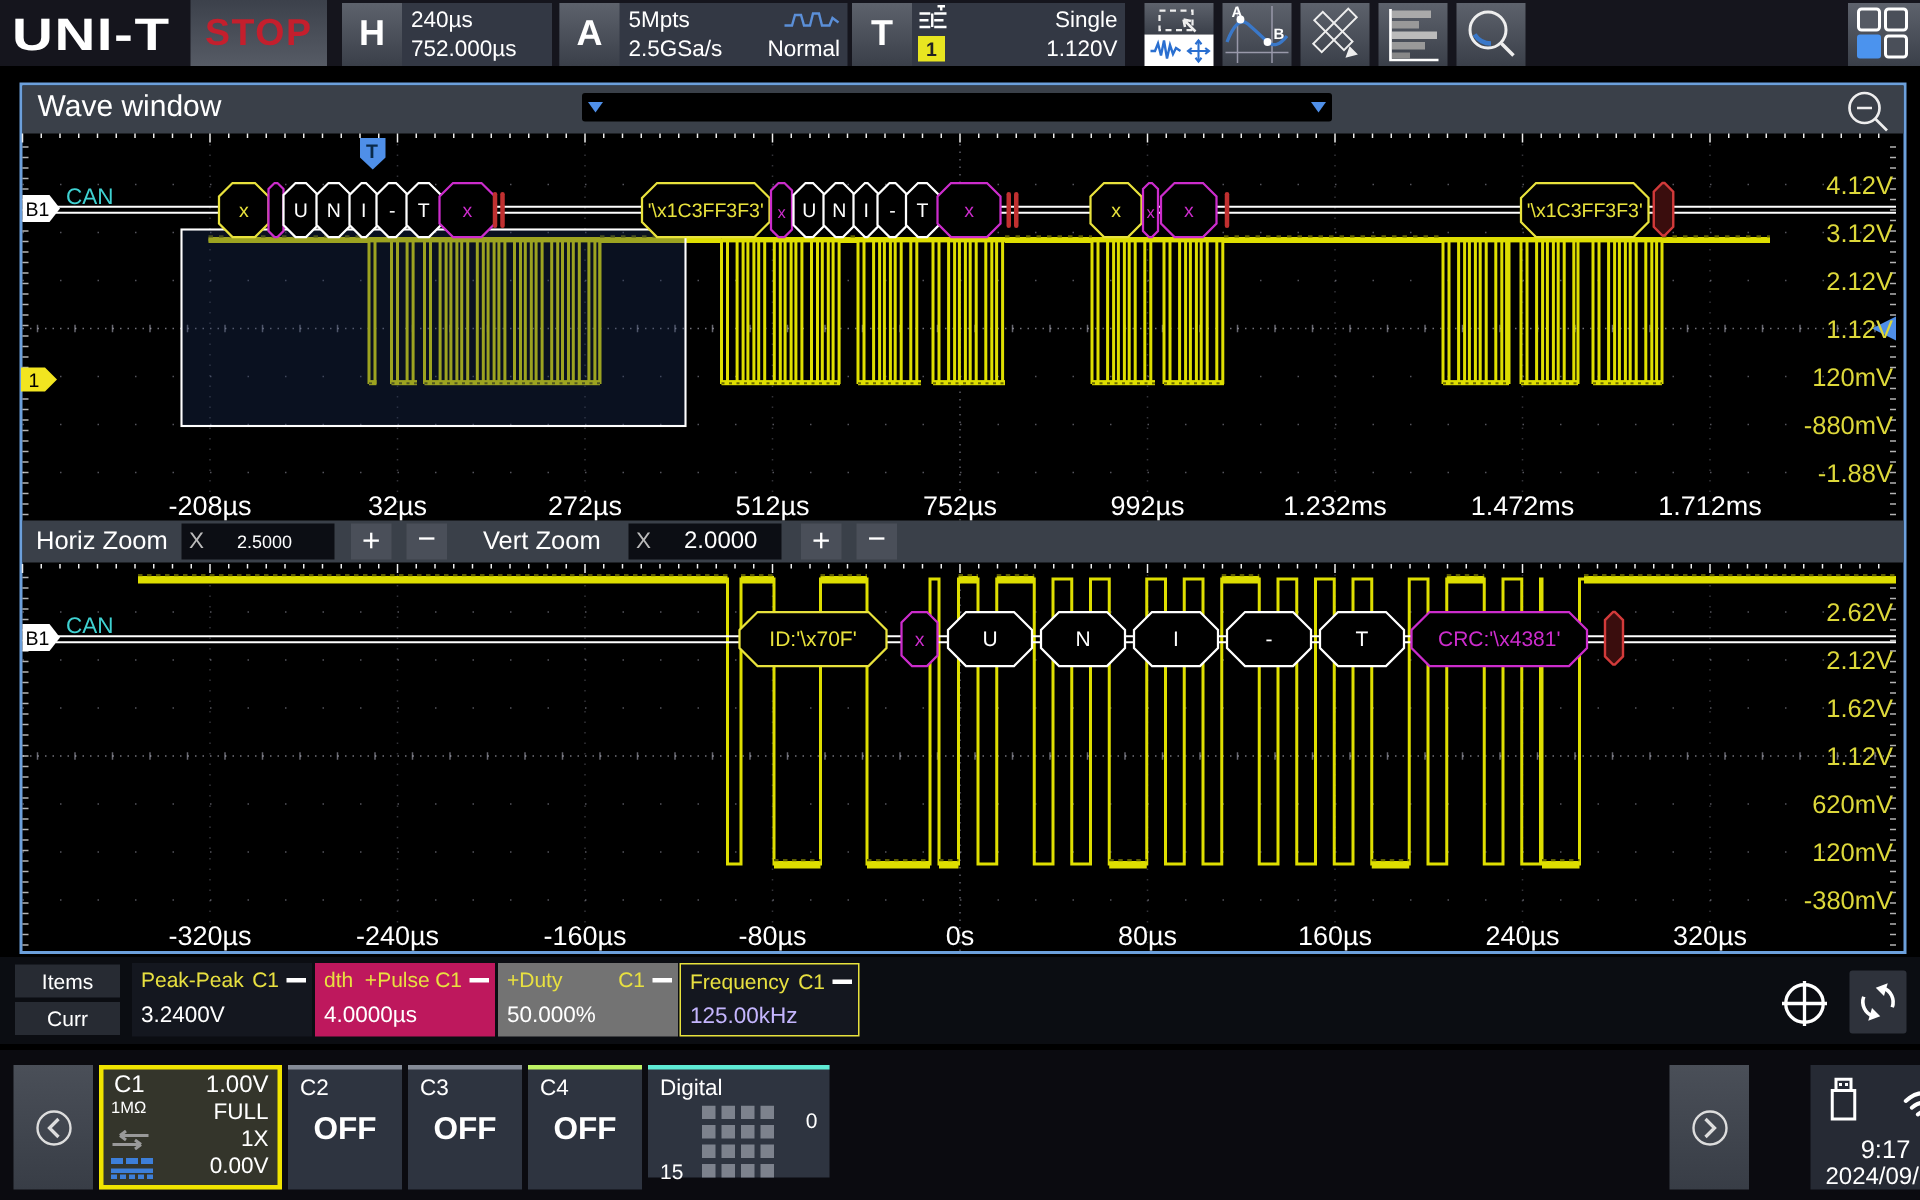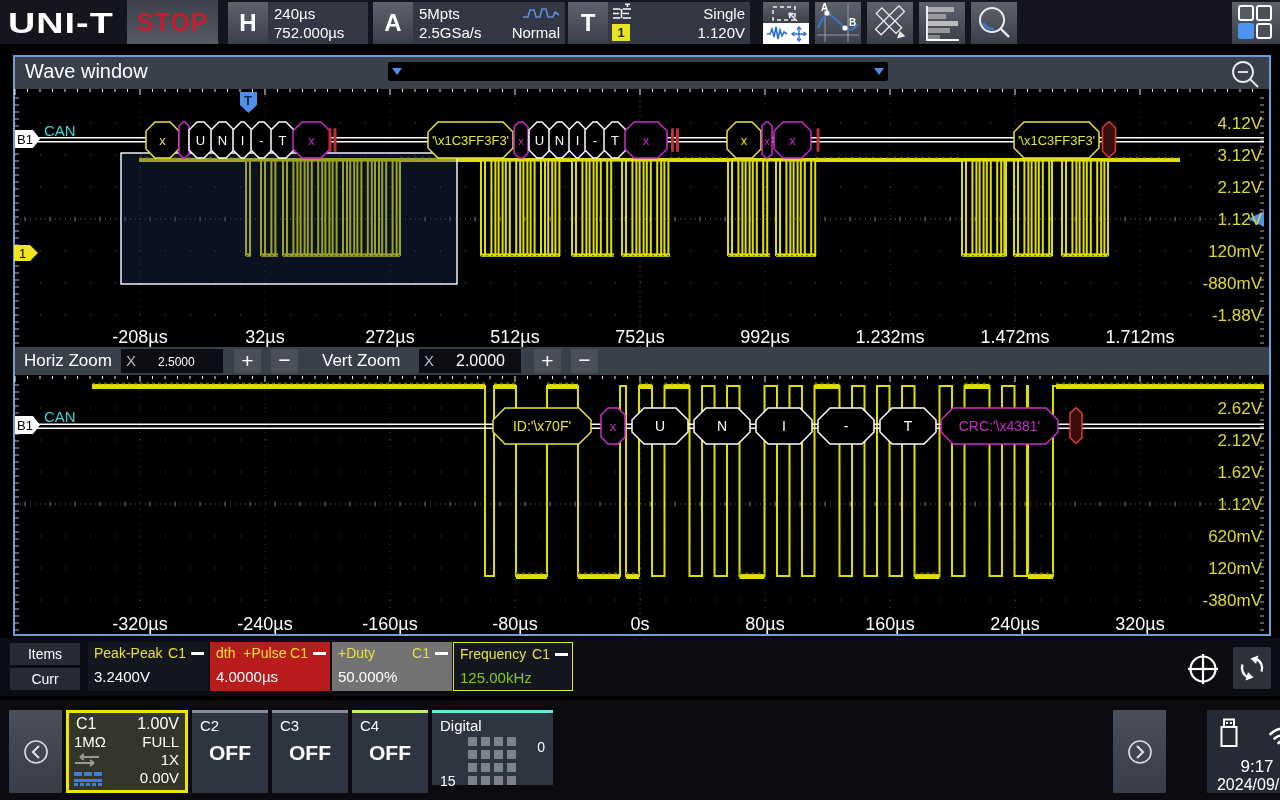--- a/index.html
+++ b/index.html
@@ -783,37 +783,37 @@
 
 <div class="abs" style="left:0;top:638px;width:1280px;height:58px;background:#0b0d12;"></div>
 <div class="abs" style="left:10px;top:643px;width:70px;height:22px;background:#272b33;color:#fff;font-size:14px;text-align:center;line-height:22px;">Items</div>
 <div class="abs" style="left:10px;top:668px;width:70px;height:22px;background:#272b33;color:#fff;font-size:14px;text-align:center;line-height:22px;">Curr</div>
 <div class="abs" style="left:88px;top:642px;width:120px;height:49px;background:#14171f;">
   <div style="position:absolute;left:6px;top:3px;color:#e8e040;font-size:14px;white-space:nowrap;">Peak-Peak</div>
   <div style="position:absolute;right:22px;top:3px;color:#e8e040;font-size:14px;">C1</div>
   <div style="position:absolute;right:4px;top:10px;width:13px;height:3px;background:#fff;"></div>
   <div style="position:absolute;left:6px;top:26px;color:#fff;font-size:15px;">3.2400V</div>
 </div>
-<div class="abs" style="left:210px;top:642px;width:120px;height:49px;background:#b91c1c;text-align:right;">
+<div class="abs" style="left:210px;top:642px;width:120px;height:49px;background:#be185d;text-align:right;">
   <div style="position:absolute;left:6px;top:3px;color:#e8e040;font-size:14px;white-space:nowrap;">dth&nbsp;&nbsp;+Pulse</div>
   <div style="position:absolute;right:22px;top:3px;color:#e8e040;font-size:14px;">C1</div>
   <div style="position:absolute;right:4px;top:10px;width:13px;height:3px;background:#fff;"></div>
   <div style="position:absolute;left:6px;top:26px;color:#fff;font-size:15px;">4.0000µs</div>
 </div>
 <div class="abs" style="left:332px;top:642px;width:120px;height:49px;background:#737373;">
   <div style="position:absolute;left:6px;top:3px;color:#e8e040;font-size:14px;white-space:nowrap;">+Duty</div>
   <div style="position:absolute;right:22px;top:3px;color:#e8e040;font-size:14px;">C1</div>
   <div style="position:absolute;right:4px;top:10px;width:13px;height:3px;background:#fff;"></div>
   <div style="position:absolute;left:6px;top:26px;color:#fff;font-size:15px;">50.000%</div>
 </div>
 <div class="abs" style="left:453px;top:642px;width:120px;height:49px;background:#14171f;border:1px solid #e8e23c;">
   <div style="position:absolute;left:6px;top:3px;color:#e8e040;font-size:14px;white-space:nowrap;">Frequency</div>
   <div style="position:absolute;right:22px;top:3px;color:#e8e040;font-size:14px;">C1</div>
   <div style="position:absolute;right:4px;top:10px;width:13px;height:3px;background:#fff;"></div>
-  <div style="position:absolute;left:6px;top:26px;color:#84cc16;font-size:15px;">125.00kHz</div>
+  <div style="position:absolute;left:6px;top:26px;color:#c4b5fd;font-size:15px;">125.00kHz</div>
 </div>
 
 <svg class="abs" style="left:1186px;top:652px;" width="36" height="36" viewBox="0 0 36 36">
   <circle cx="17" cy="17" r="12.5" fill="none" stroke="#fff" stroke-width="2.2"></circle>
   <line x1="17" y1="2" x2="17" y2="32" stroke="#fff" stroke-width="2.2"></line>
   <line x1="2" y1="17" x2="32" y2="17" stroke="#fff" stroke-width="2.2"></line>
 </svg>
 <div class="abs" style="left:1233px;top:647px;width:38px;height:42px;background:#2e323b;border-radius:2px;"></div>
 <svg class="abs" style="left:1233px;top:647px;" width="38" height="42" viewBox="0 0 38 42">
   <g transform="translate(19,21) scale(-1,1)" stroke="#fff" fill="none" stroke-width="2.4">
@@ -828,21 +828,21 @@
 
 <div class="abs" style="left:0;top:700px;width:1280px;height:100px;background:#0b0b10;"></div>
 <div class="abs" style="left:9px;top:710px;width:53px;height:83px;background:linear-gradient(180deg,#4a4f58,#383d46);"></div>
 <svg class="abs" style="left:9px;top:710px;" width="53" height="83" viewBox="0 0 53 83">
   <circle cx="27" cy="42" r="11" fill="none" stroke="#ddd" stroke-width="1.6"></circle>
   <path d="M30 36 L24 42 L30 48" fill="none" stroke="#ddd" stroke-width="2.2"></path>
 </svg>
 <div class="abs" style="left:66px;top:710px;width:122px;height:83px;background:#34352b;border:3px solid #f0e400;color:#fff;">
   <div style="position:absolute;left:7px;top:2px;font-size:16px;">C1</div>
   <div style="position:absolute;right:6px;top:2px;font-size:16px;">1.00V</div>
-  <div style="position:absolute;left:5px;top:20px;font-size:15px;">1MΩ</div>
+  <div style="position:absolute;left:5px;top:20px;font-size:11px;">1MΩ</div>
   <div style="position:absolute;right:6px;top:20px;font-size:15px;">FULL</div>
   <div style="position:absolute;right:6px;top:38px;font-size:15px;">1X</div>
   <div style="position:absolute;right:6px;top:56px;font-size:15px;">0.00V</div>
   <svg style="position:absolute;left:5px;top:40px;" width="26" height="14" viewBox="0 0 26 14">
     <path d="M25 4 L6 4 M6 4 l4 -3 M6 4 l4 3 M1 10 L20 10 M20 10 l-4 -3 M20 10 l-4 3" stroke="#999" stroke-width="2" fill="none"></path>
   </svg>
   <svg style="position:absolute;left:5px;top:58px;" width="30" height="16" viewBox="0 0 30 16">
     <g fill="#3d7fd9">
     <rect x="0" y="1" width="8" height="4"></rect>
         <rect x="10" y="1" width="8" height="4"></rect>

